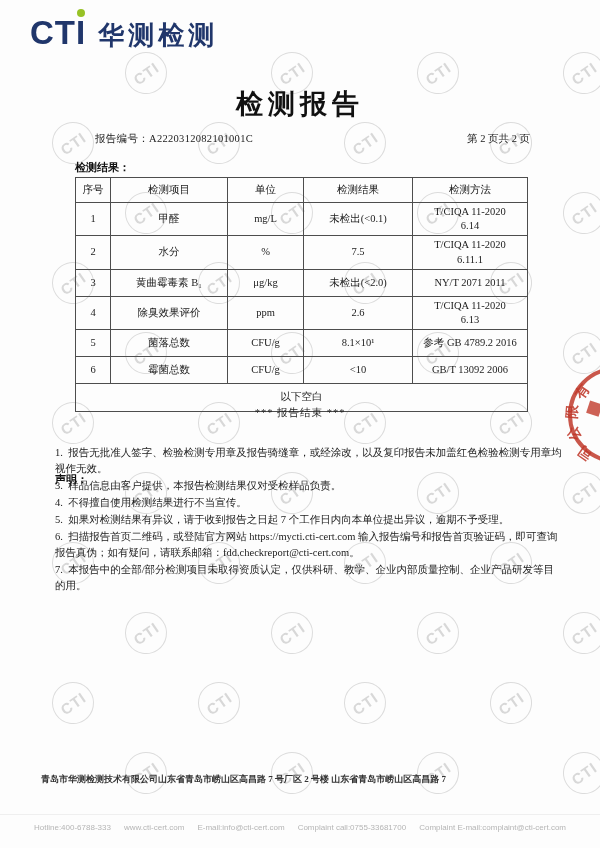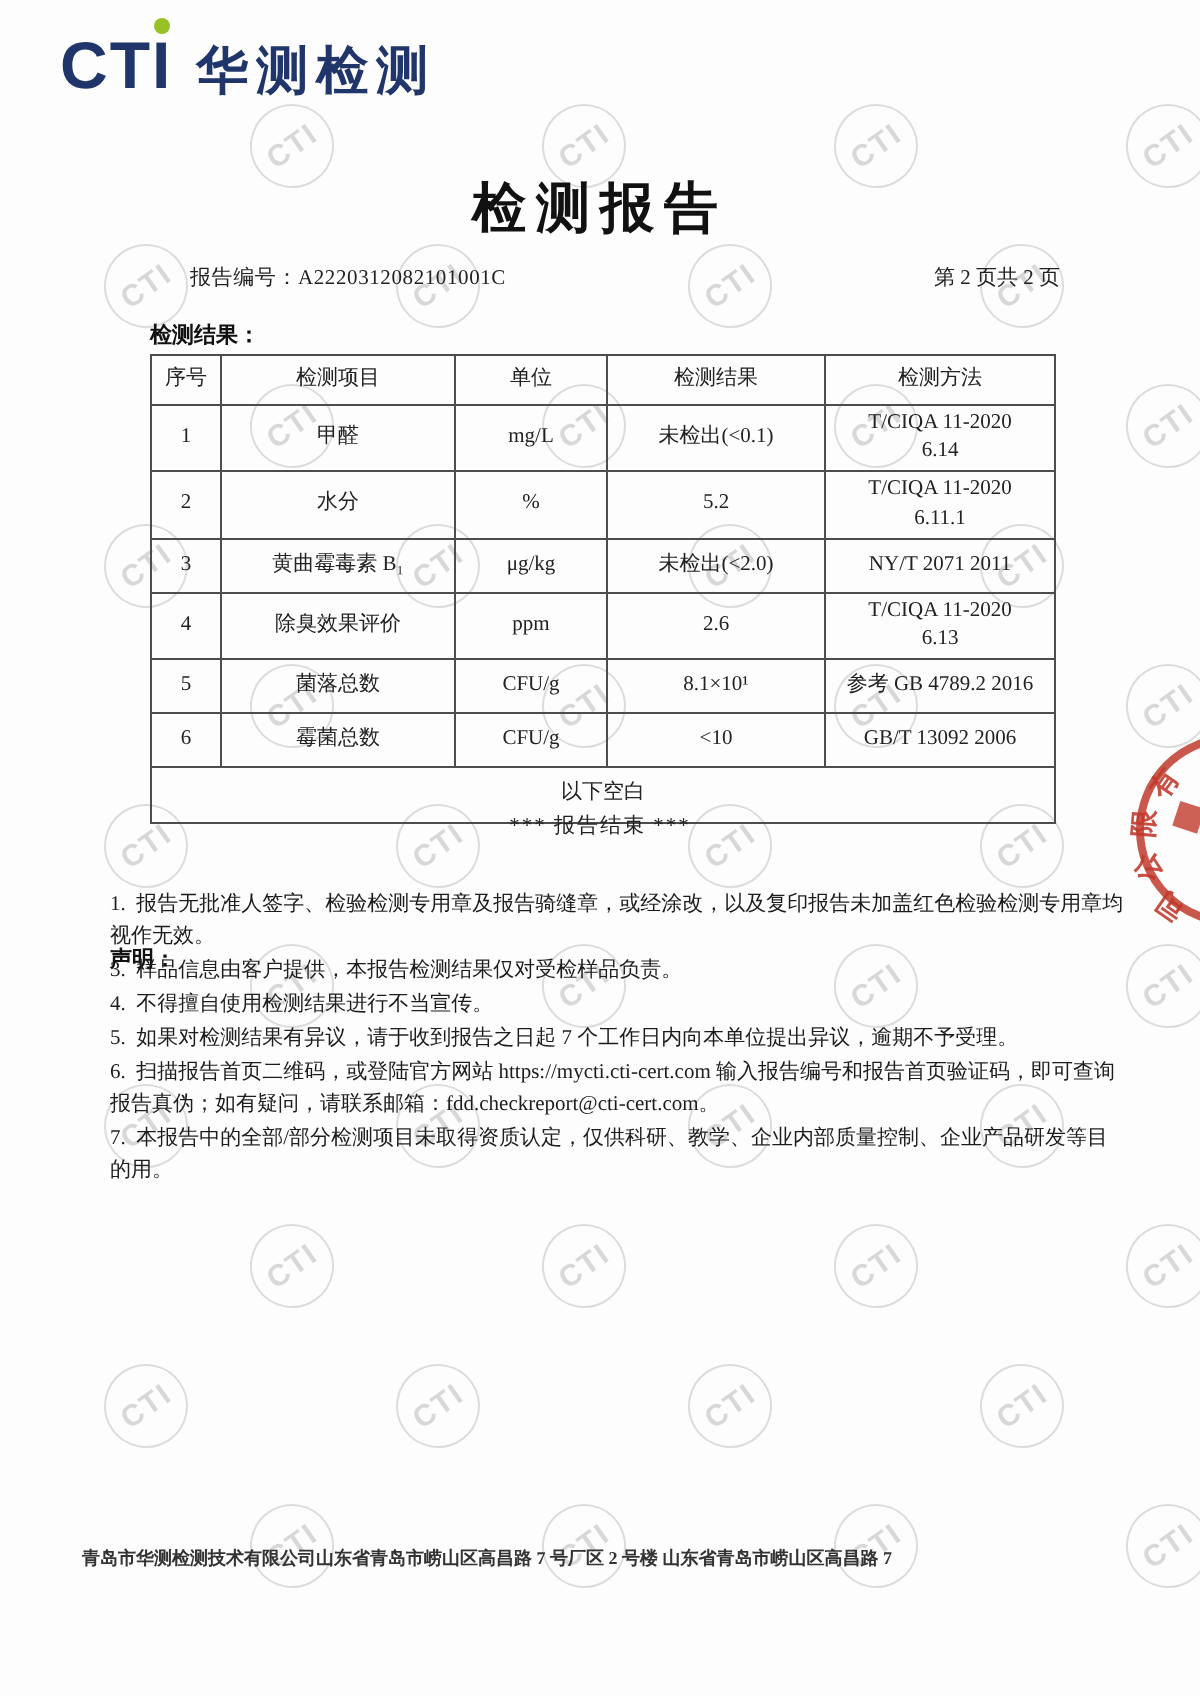--- a/index.html
+++ b/index.html
@@ -170,21 +170,21 @@
             <td>甲醛</td>
             <td>mg/L</td>
             <td>未检出(&lt;0.1)</td>
             <td class="method">T/CIQA 11-2020
 6.14</td>
           </tr>
           <tr>
             <td>2</td>
             <td>水分</td>
             <td>%</td>
-            <td>5.2</td>
+            <td>7.5</td>
             <td class="method">T/CIQA 11-2020
 6.11.1</td>
           </tr>
           <tr>
             <td>3</td>
             <td>黄曲霉毒素 B₁</td>
             <td>μg/kg</td>
             <td>未检出(&lt;2.0)</td>
             <td class="method">NY/T 2071 2011</td>
           </tr>
@@ -236,15 +236,22 @@
       <text x="40" y="47" transform="rotate(-55 40 47)">有</text>
       <text x="34" y="66" transform="rotate(-85 34 66)">限</text>
       <text x="39" y="85" transform="rotate(-115 39 85)">公</text>
       <text x="51" y="100" transform="rotate(-145 51 100)">司</text>
     </svg>
 
     <div class="address">
       <div>青岛市华测检测技术有限公司山东省青岛市崂山区高昌路 7 号厂区 2 号楼 山东省青岛市崂山区高昌路 7</div>
     </div>
 
+    <div class="contact-bar">
+        <span class="contact-item">Hotline:400-6788-333</span>
+        <span class="contact-item">www.cti-cert.com</span>
+        <span class="contact-item">E-mail:info@cti-cert.com</span>
+        <span class="contact-item">Complaint call:0755-33681700</span>
+        <span class="contact-item">Complaint E-mail:complaint@cti-cert.com</span>
+      </div>
 
   </div>
 </div>
 
 </body></html>

